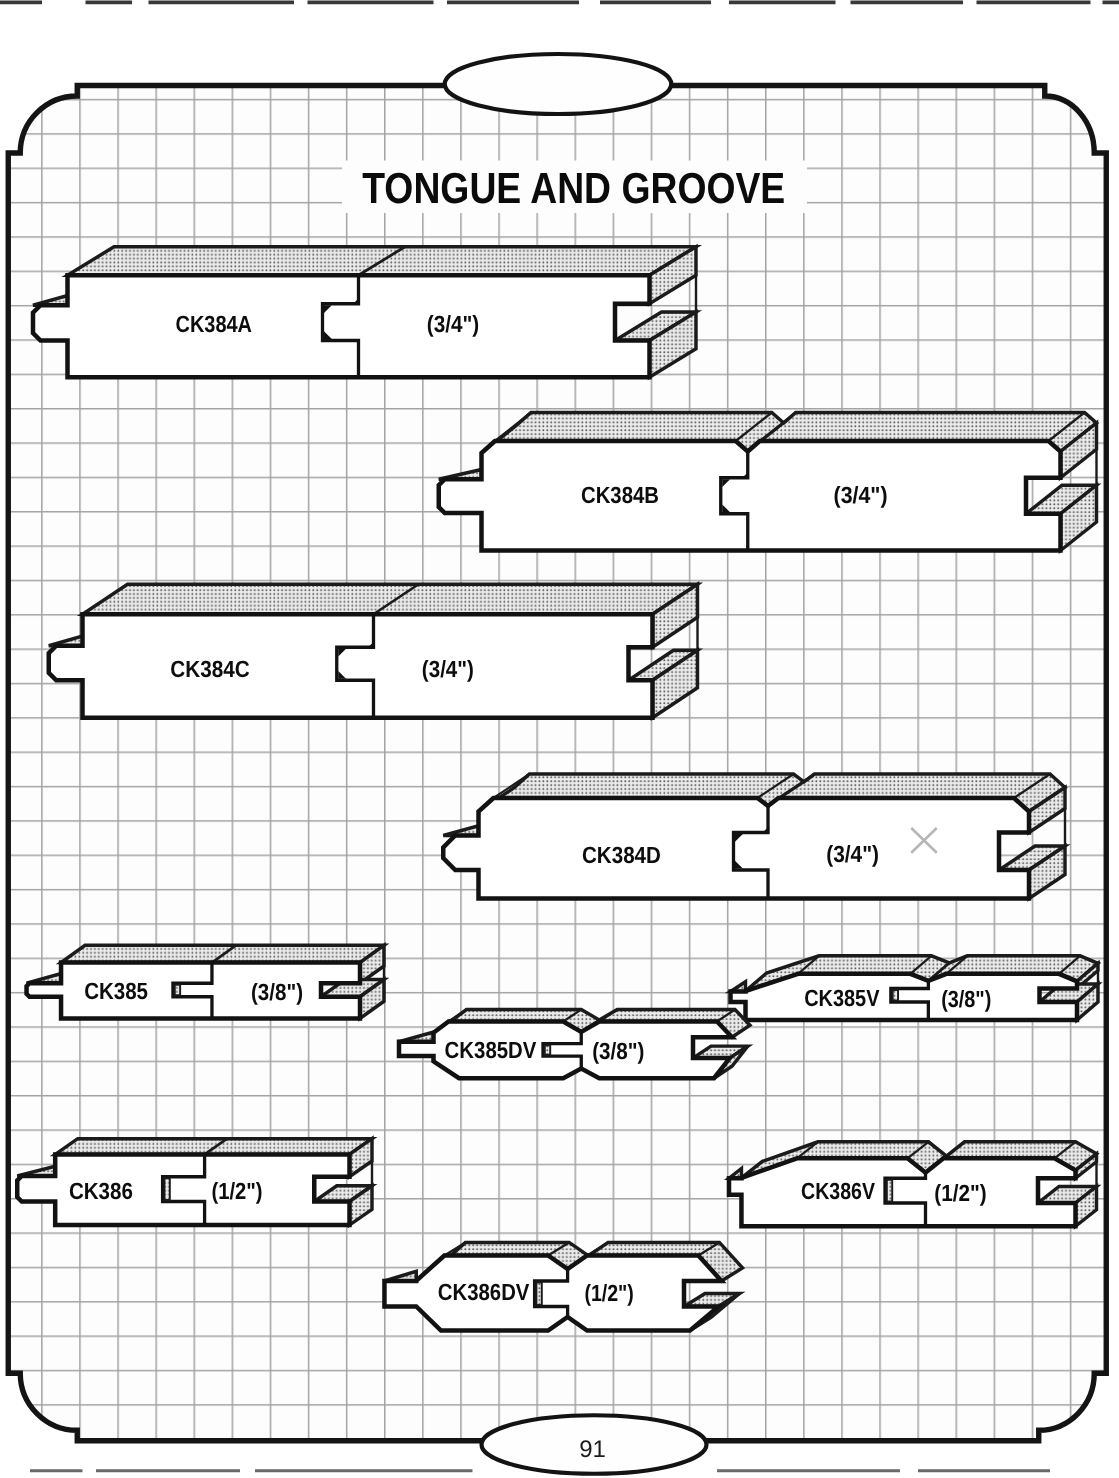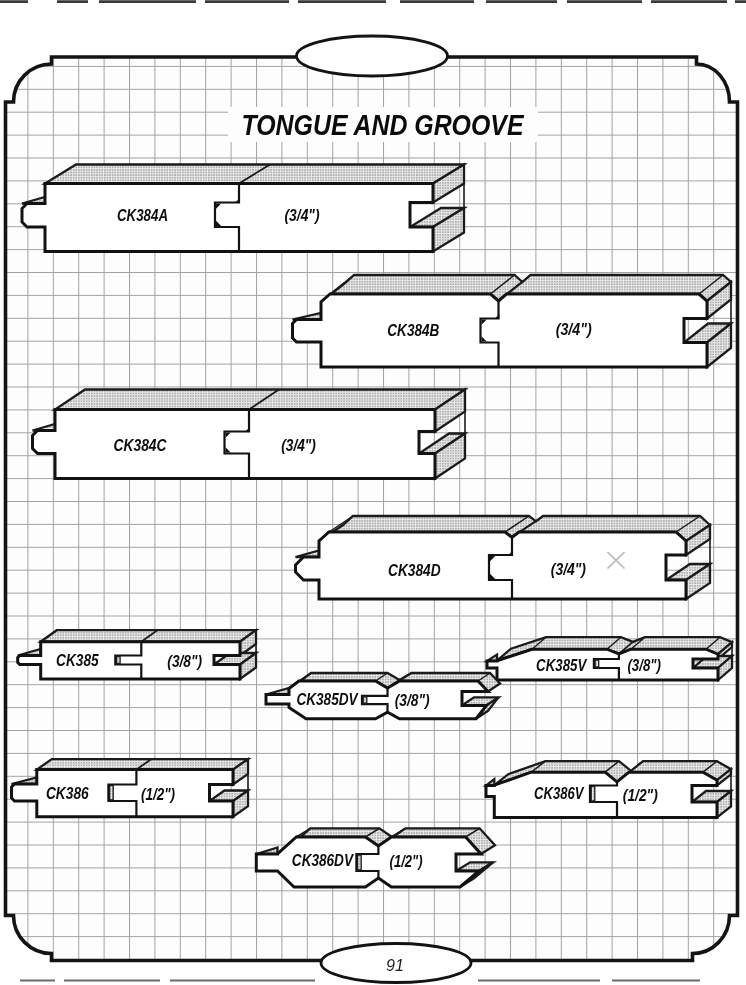--- a/index.html
+++ b/index.html
@@ -1,17 +1,17 @@
 <!DOCTYPE html>
 <html><head>
 <meta charset="utf-8">
 <style>
   html,body{margin:0;padding:0;background:#ffffff;}
   #page{position:relative;width:746px;height:985px;background:#ffffff;overflow:hidden;
-        font-family:"Liberation Sans","DejaVu Sans",sans-serif;font-style:italic;}
+        font-family:"Liberation Sans","DejaVu Sans",sans-serif;}
   svg{display:block;}
   .st{stroke:#1b1b1b;stroke-width:2.3;stroke-linejoin:miter;}
   .stq{stroke:#1b1b1b;}
   .front{fill:#ffffff;stroke:#121212;stroke-width:3;stroke-linejoin:miter;}
   .seam{fill:none;stroke:#121212;stroke-width:2.2;stroke-linejoin:miter;}
   .ln{stroke:#1b1b1b;fill:none;}
   .tri{fill:#111111;stroke:none;}
   .lbl{fill:#0d0d0d;font-weight:bold;text-anchor:middle;}
 </style>
 </head>

